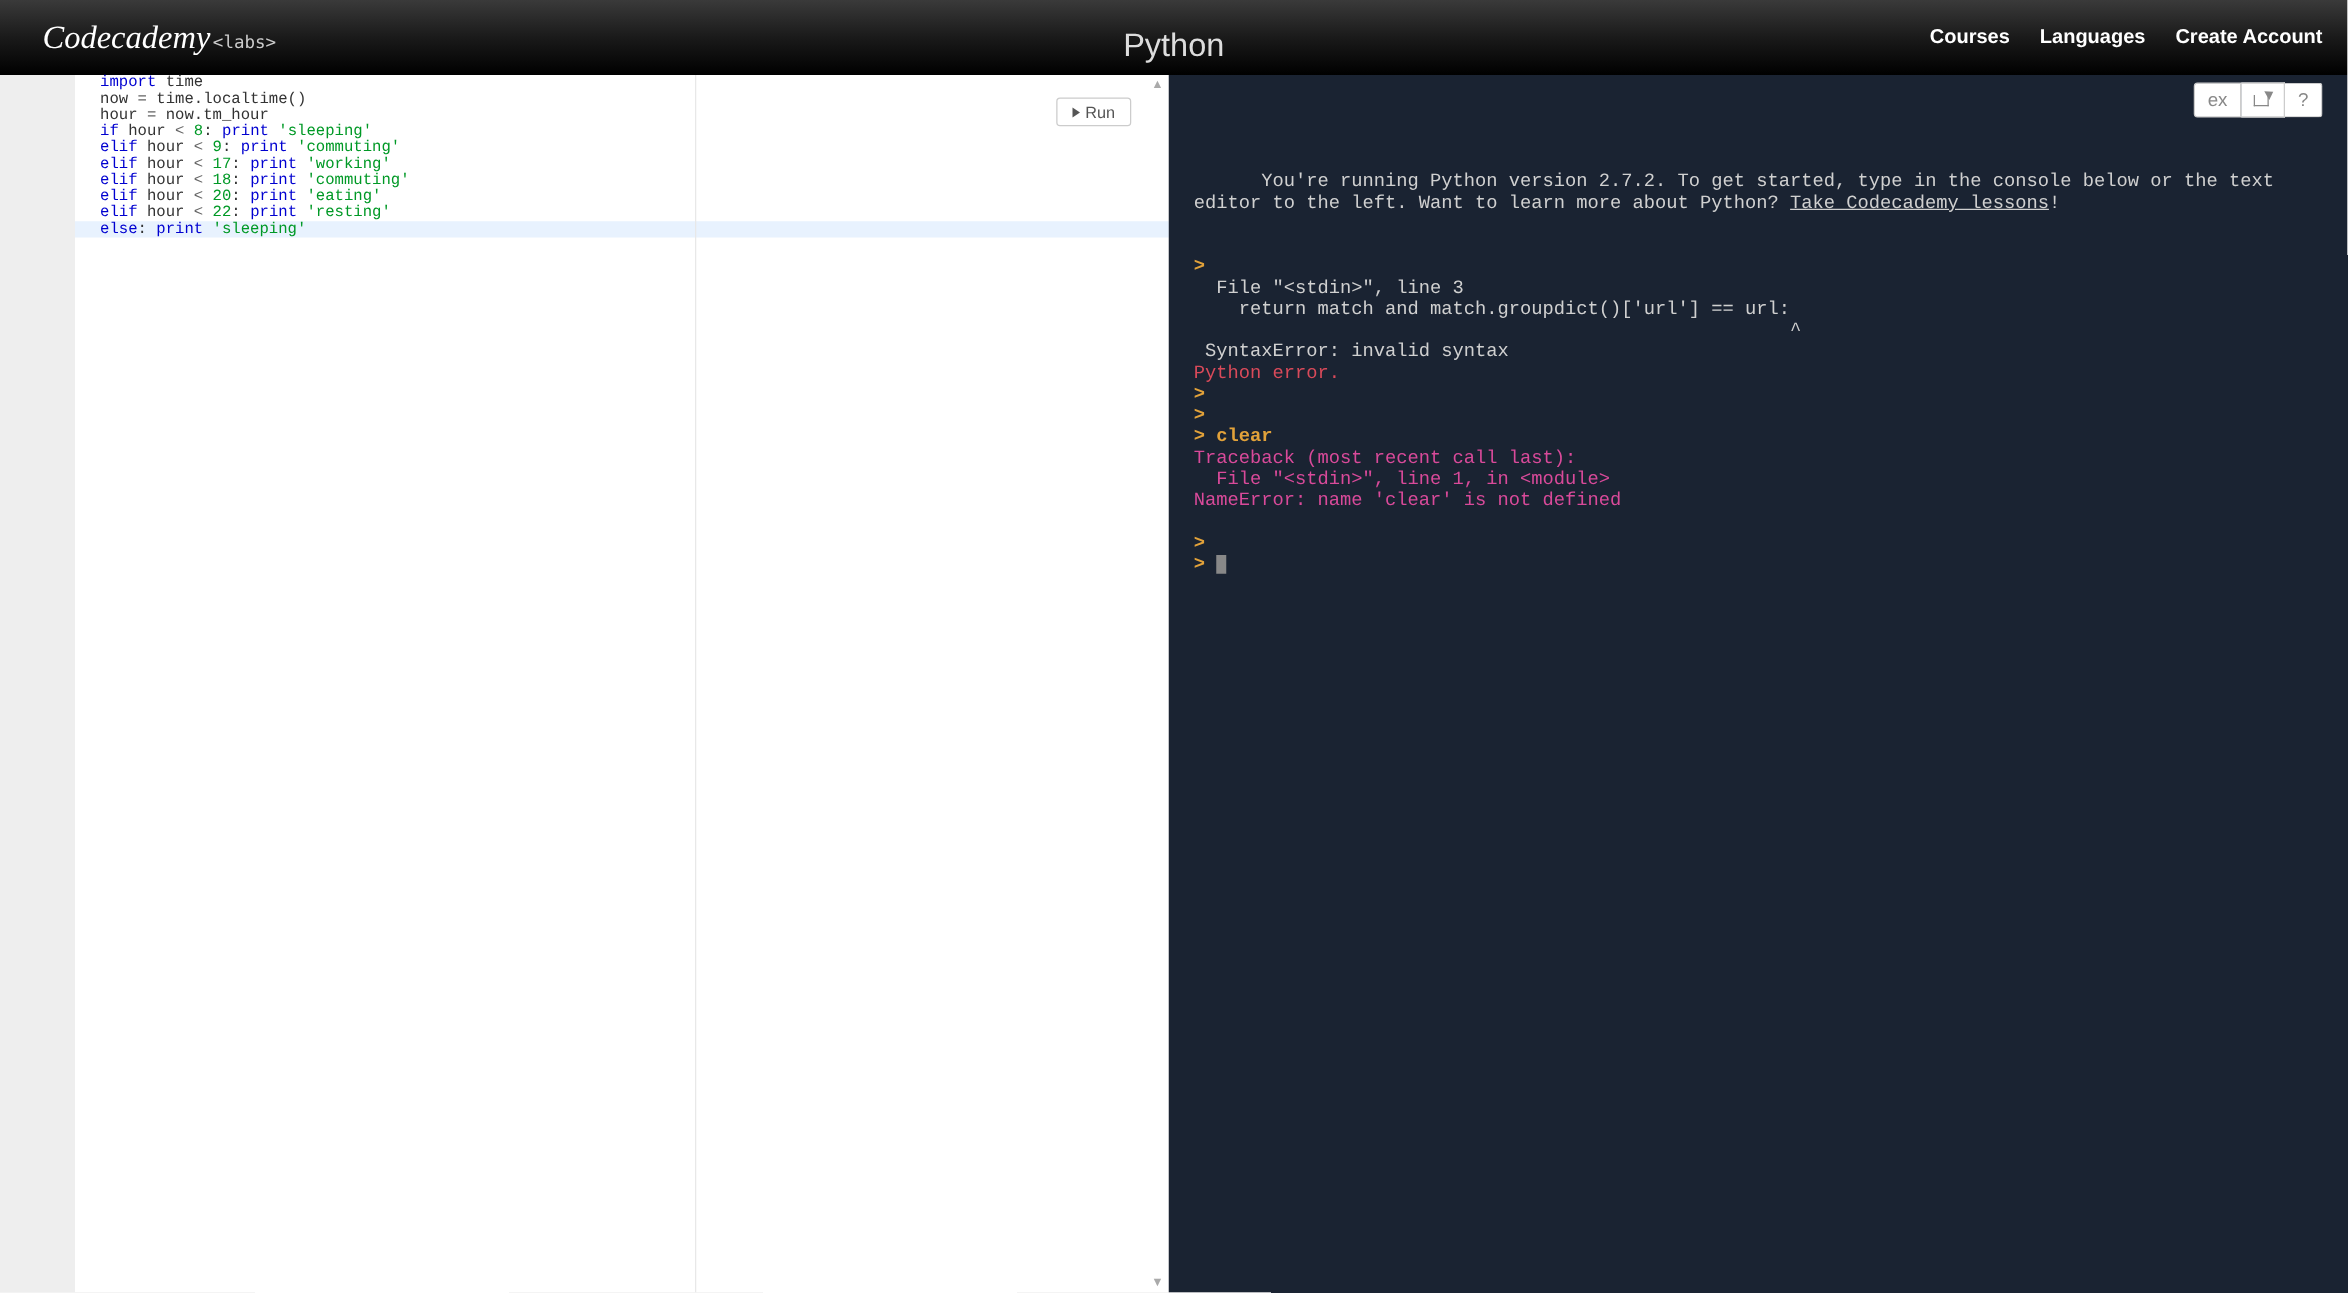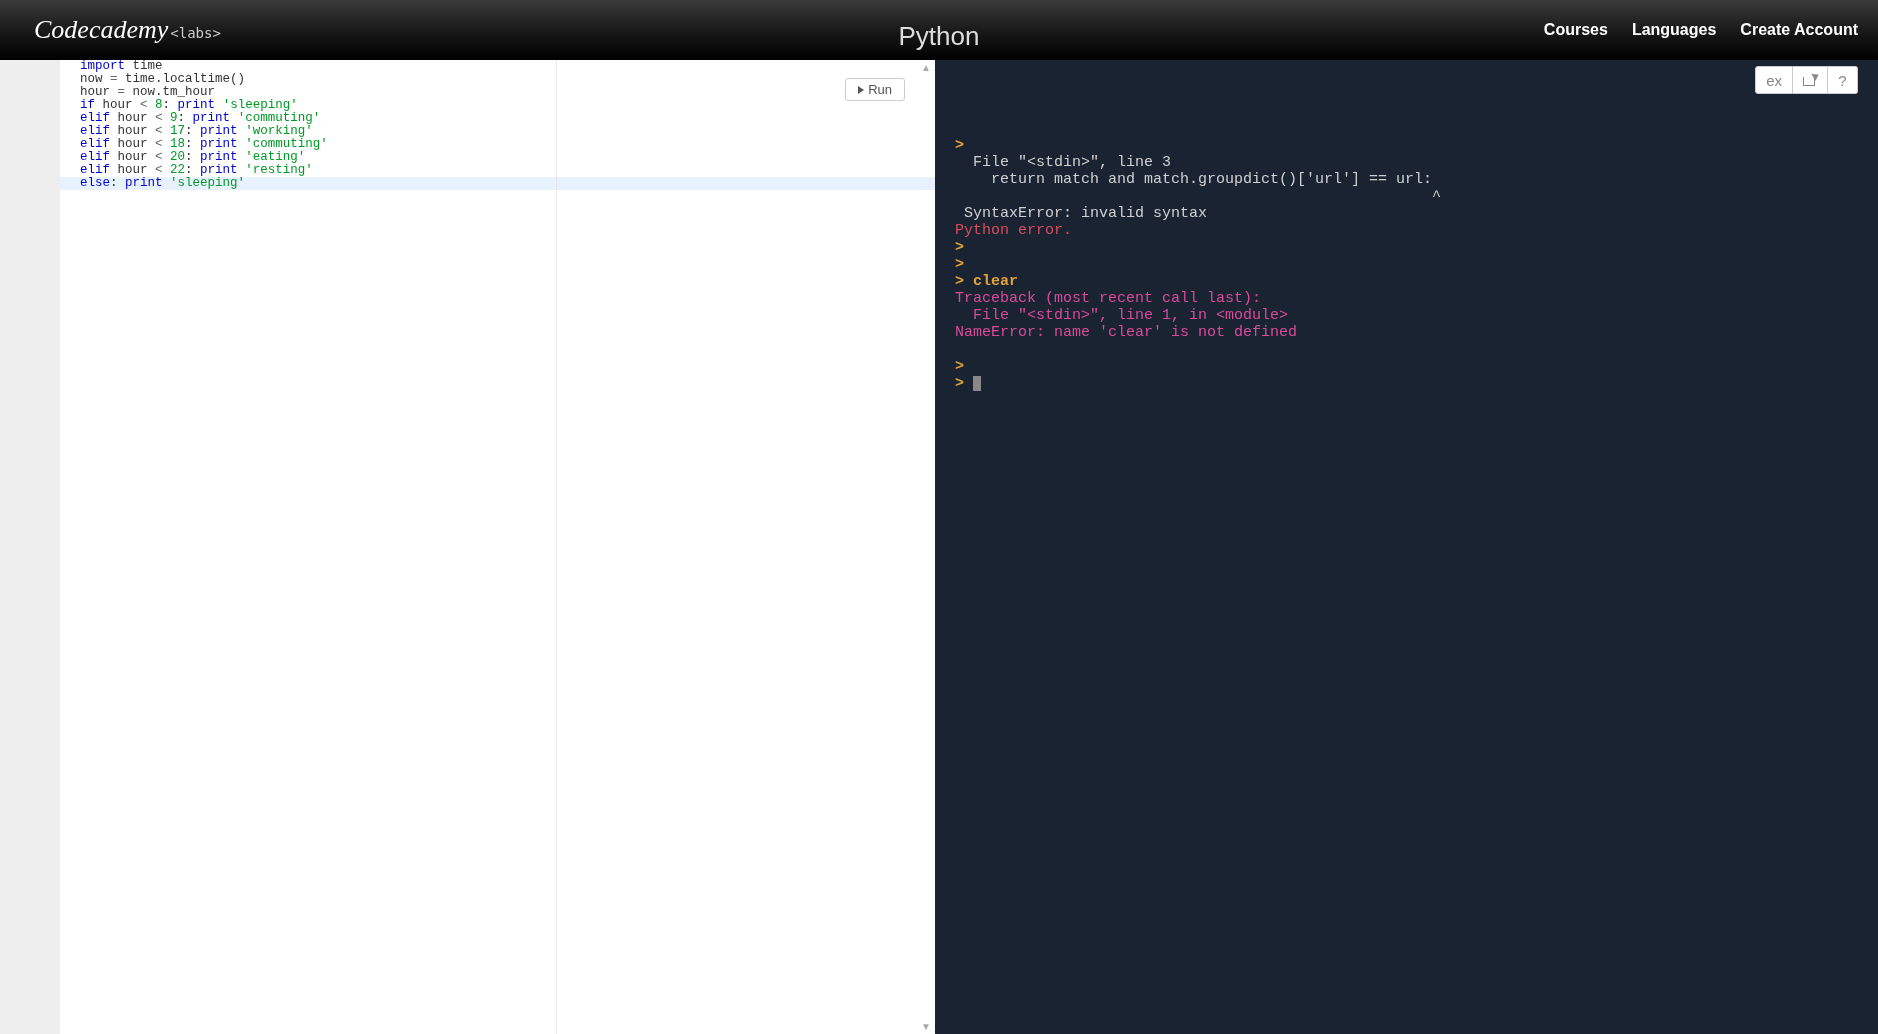--- a/index.html
+++ b/index.html
@@ -236,20 +236,23 @@
     <span class="scroll-arrow up">▲</span>
     <span class="scroll-arrow down">▼</span>
   </div>
 
   <div class="console-pane">
     <div class="toolbar">
       <button>ex</button>
       <button><span class="share-icon"></span></button>
       <button>?</button>
     </div>
+    <div class="console-line c-intro">
+      <span>You're running Python version 2.7.2. To get started, type in the console below or the text editor to the left. Want to learn more about Python? </span><a class="c-link">Take Codecademy lessons</a><span>!</span>
+    </div>
     <div id="console-body">
         <div class="console-line">&nbsp;</div>
         <div class="console-line"><span class="c-prompt">&gt;</span></div>
         <div class="console-line">  File "&lt;stdin&gt;", line 3</div>
         <div class="console-line">    return match and match.groupdict()['url'] == url:</div>
         <div class="console-line">                                                     ^</div>
         <div class="console-line"> SyntaxError: invalid syntax</div>
         <div class="console-line c-err-red">Python error.</div>
         <div class="console-line"><span class="c-prompt">&gt;</span></div>
         <div class="console-line"><span class="c-prompt">&gt;</span></div>

